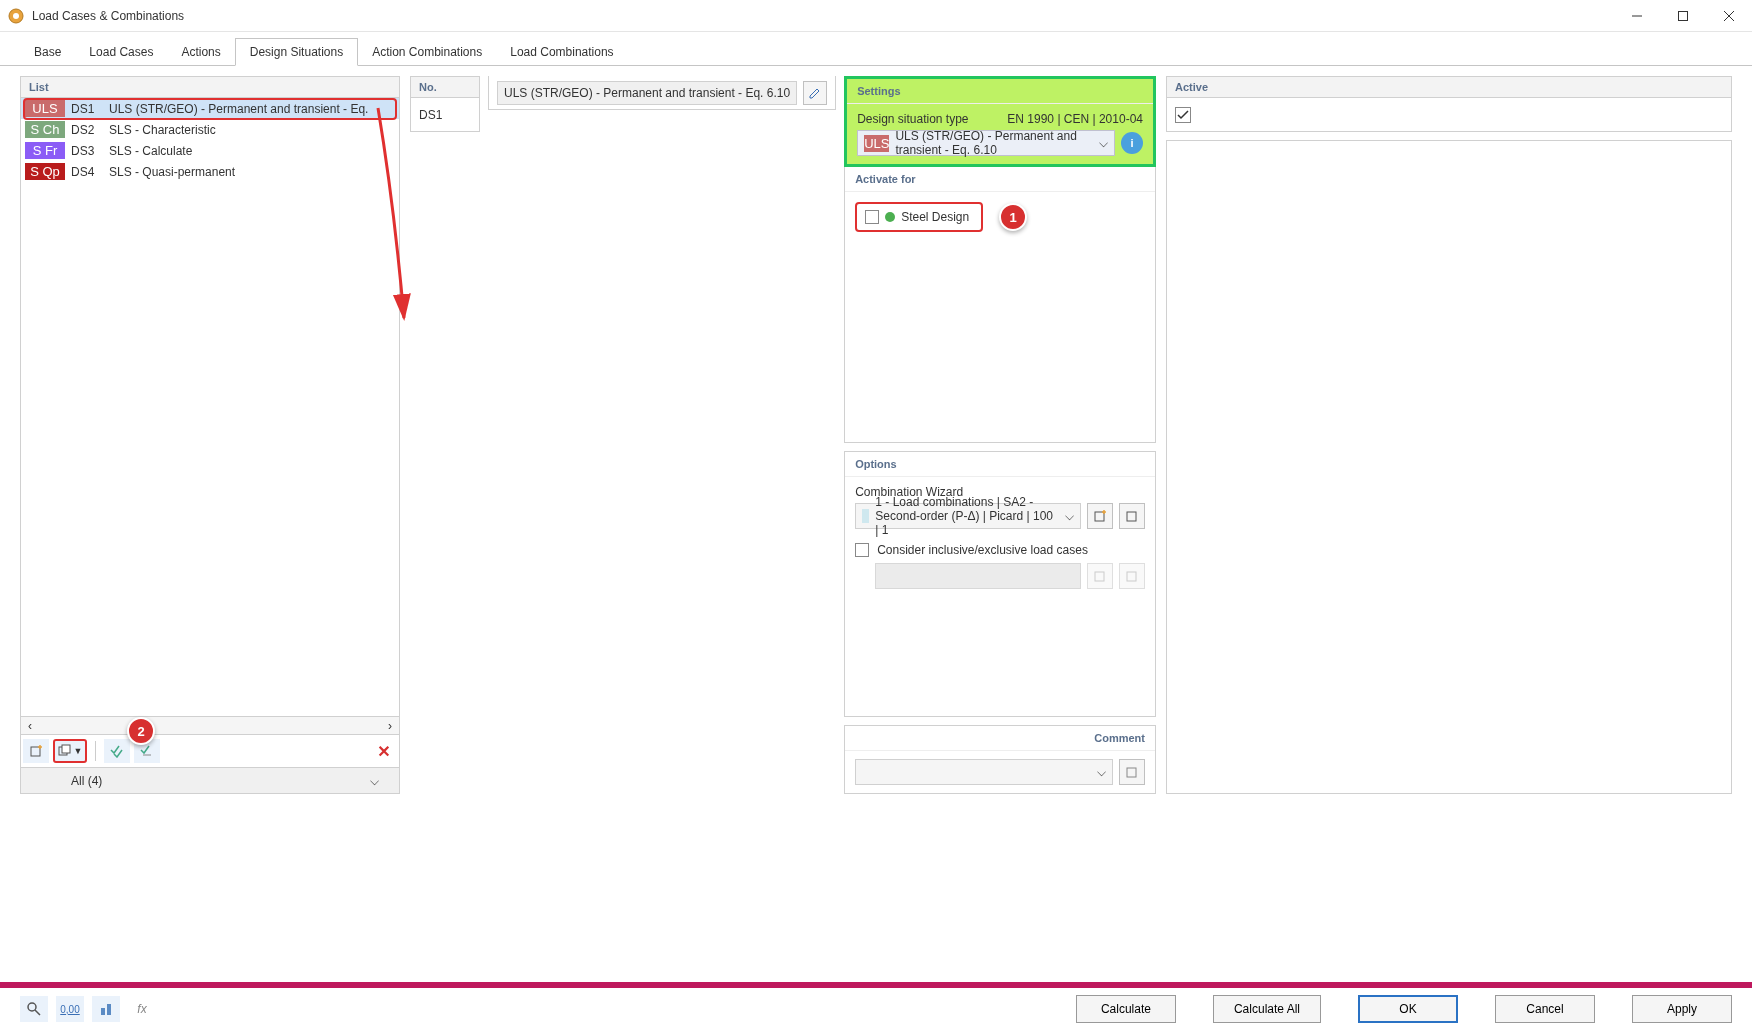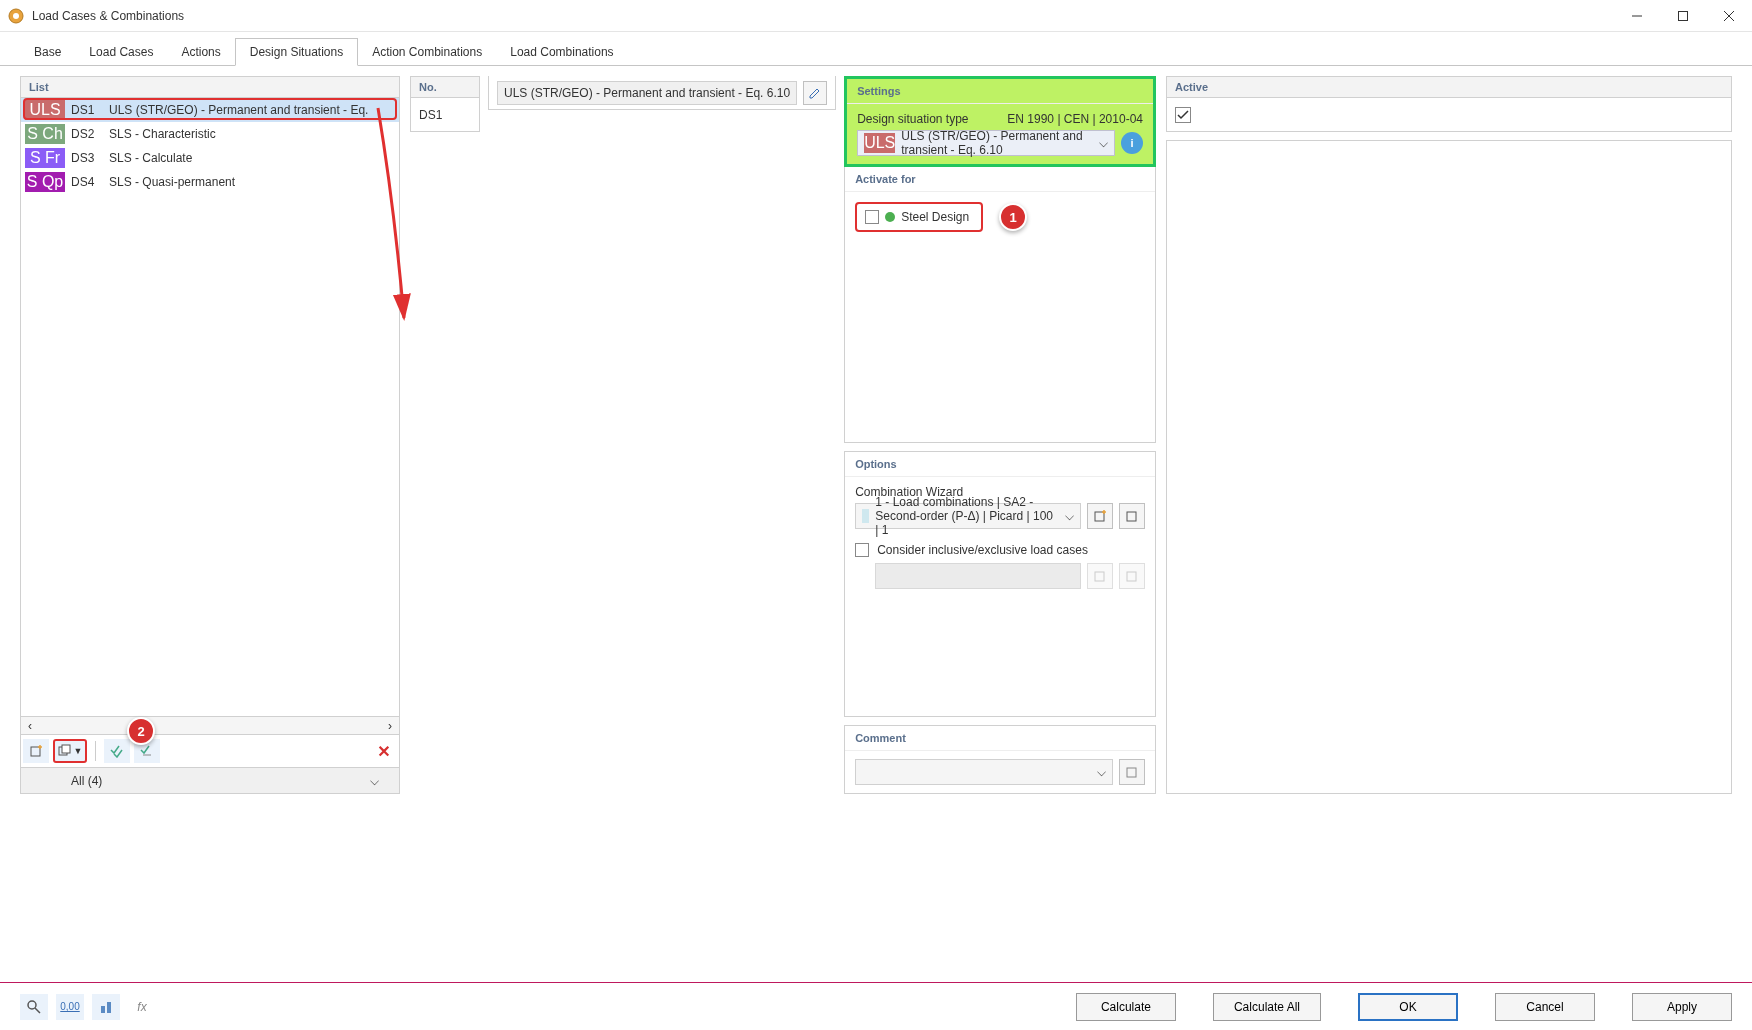--- a/index.html
+++ b/index.html
@@ -19,25 +19,25 @@
 
 
 .content { display: flex; padding: 10px 20px 0 20px; gap: 10px; height: 728px; }
 
 
 .list-panel { width: 380px; display: flex; flex-direction: column; }
 .panel-header { background: #f3f3f3; border: 1px solid #d0d0d0; padding: 4px 8px; font-weight: 600; color: #5a6f8c; font-size: 11px; }
 .list-box { border: 1px solid #d0d0d0; border-top: none; flex: 1; background: #fff; overflow: hidden; position: relative; }
 .list-item { display: flex; align-items: center; padding: 2px 4px; gap: 6px; cursor: pointer; white-space: nowrap; }
 .list-item.selected { background: #cfe3f7; }
-.list-badge { width: 40px; text-align: center; font-size: 16px; color: #fff; padding: 1px 0; }
+.list-badge { width: 40px; text-align: center; font-size: 13px; color: #fff; padding: 1px 0; }
 .badge-uls { background: #c96b6b; }
 .badge-sch { background: #7da87d; }
 .badge-sfr { background: #8b5cf6; }
-.badge-sqp { background: #a21caf; }
+.badge-sqp { background: #b91c1c; }
 .list-code { width: 32px; }
 .red-highlight-1 { position: absolute; border: 2px solid #e03030; border-radius: 4px; pointer-events: none; }
 
 
 .mid-col { flex: 1; display: flex; flex-direction: row; gap: 8px; }
 .mid-top { display: flex; gap: 8px; }
 .no-box { width: 70px; }
 .no-box .panel-header, .name-box .panel-header, .active-box .panel-header { }
 .field-row { border: 1px solid #d0d0d0; border-top: none; padding: 6px 8px; background: #fff; height: 34px; display: flex; align-items: center; gap: 6px; }
 .name-box { flex: 1; }
@@ -88,21 +88,21 @@
 .list-scroll .arr { width: 18px; text-align: center; }
 .list-scroll .track { flex: 1; }
 .list-tools { display: flex; align-items: center; gap: 4px; padding: 4px 2px; border: 1px solid #d0d0d0; border-top: none; position: relative; }
 .tool-btn { width: 26px; height: 24px; border: 1px solid transparent; display: flex; align-items: center; justify-content: center; background: #eaf2fb; }
 .tool-btn.split { width: 34px; }
 .delete-btn { margin-left: auto; color: #d73030; font-size: 16px; font-weight: bold; width: 26px; text-align: center; }
 .list-filter { border: 1px solid #d0d0d0; border-top: none; height: 26px; display: flex; align-items: center; padding: 0 20px; background: #f0f0f0; }
 .list-filter .chev { margin-left: auto; }
 
 
-.bottom-bar { position: absolute; bottom: 0; left: 0; right: 0; height: 48px; border-top: 1px solid #be185d; display: flex; align-items: center; padding: 0 20px; background: #fff; }
+.bottom-bar { position: absolute; bottom: 0; left: 0; right: 0; height: 48px; border-top: 6px solid #be185d; display: flex; align-items: center; padding: 0 20px; background: #fff; }
 .bottom-left { display: flex; gap: 8px; }
 .bl-btn { width: 28px; height: 26px; border: 1px solid transparent; background: #eaf2fb; display: flex; align-items: center; justify-content: center; }
 .bottom-right { margin-left: auto; display: flex; gap: 8px; }
 .btn { height: 28px; padding: 0 20px; border: 1px solid #999; background: #f5f5f5; min-width: 100px; margin-left: 29px; }
 .btn.primary { border: 2px solid #2a72c4; }
 
 .arrow-svg { position: absolute; pointer-events: none; }
 </style>
 </head>
 <body>
@@ -301,21 +301,21 @@
               <div class="icon-btn" style="opacity:0.5;">
                   <svg width="14" height="14">
                     <rect x="2" y="3" width="9" height="9" fill="none" stroke="#999"></rect>
                   </svg>
                 </div>
             </div>
             <div style="height:70px;"></div>
           </div>
         </div>
 
-        <div class="comment-box" style="margin-top:8px;">
+        <div class="comment-box" style="margin-top:8px;text-align:right;">
           <div class="sect-title">Comment</div>
           <div class="comment-body">
             <div class="comment-input" style="display:flex;align-items:center;">
                 <span style="margin-left:auto;padding-right:6px;">⌵</span>
               </div>
             <div class="icon-btn">
                 <svg width="14" height="14">
                   <rect x="2" y="3" width="9" height="9" fill="none" stroke="#888"></rect>
                 </svg>
               </div>

